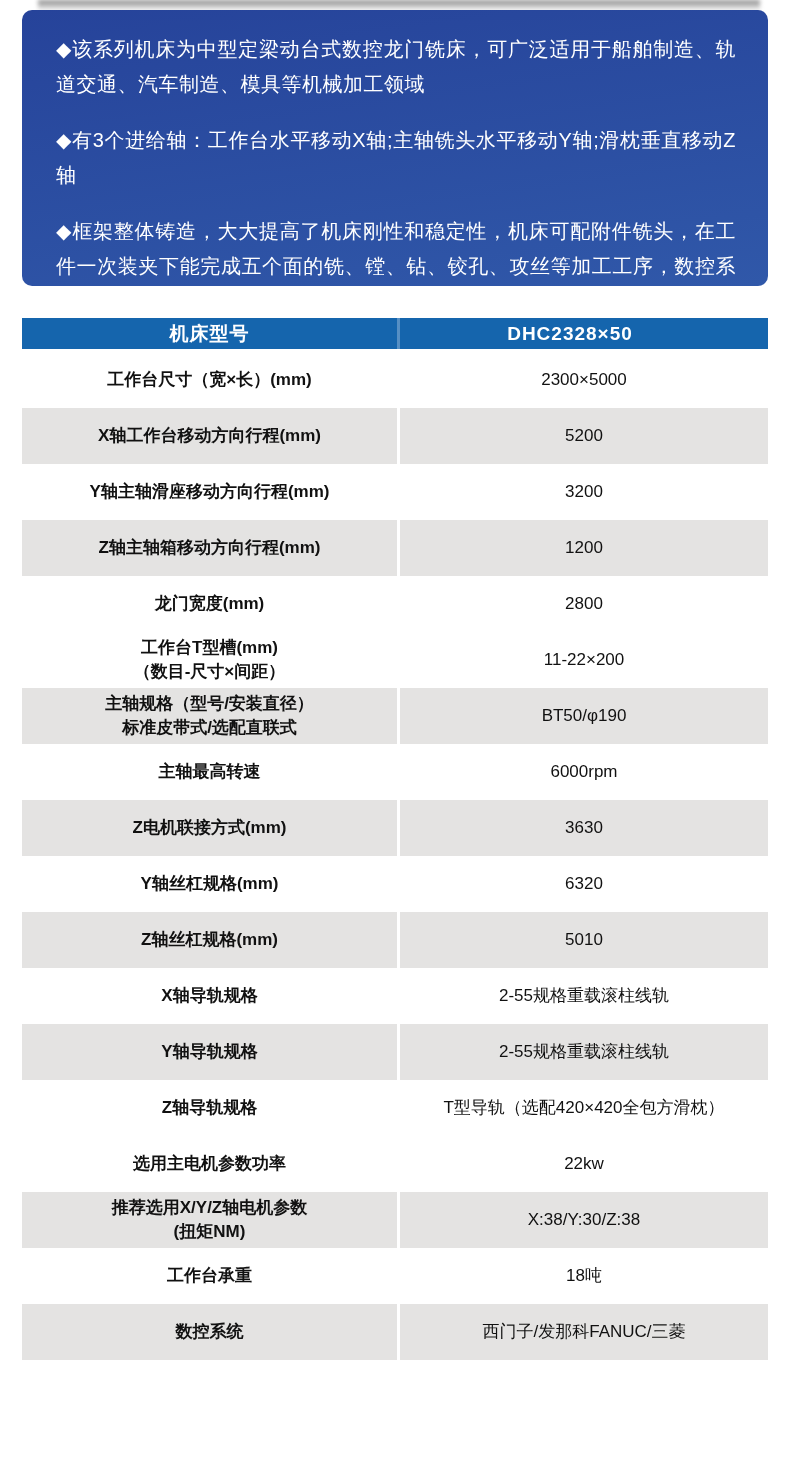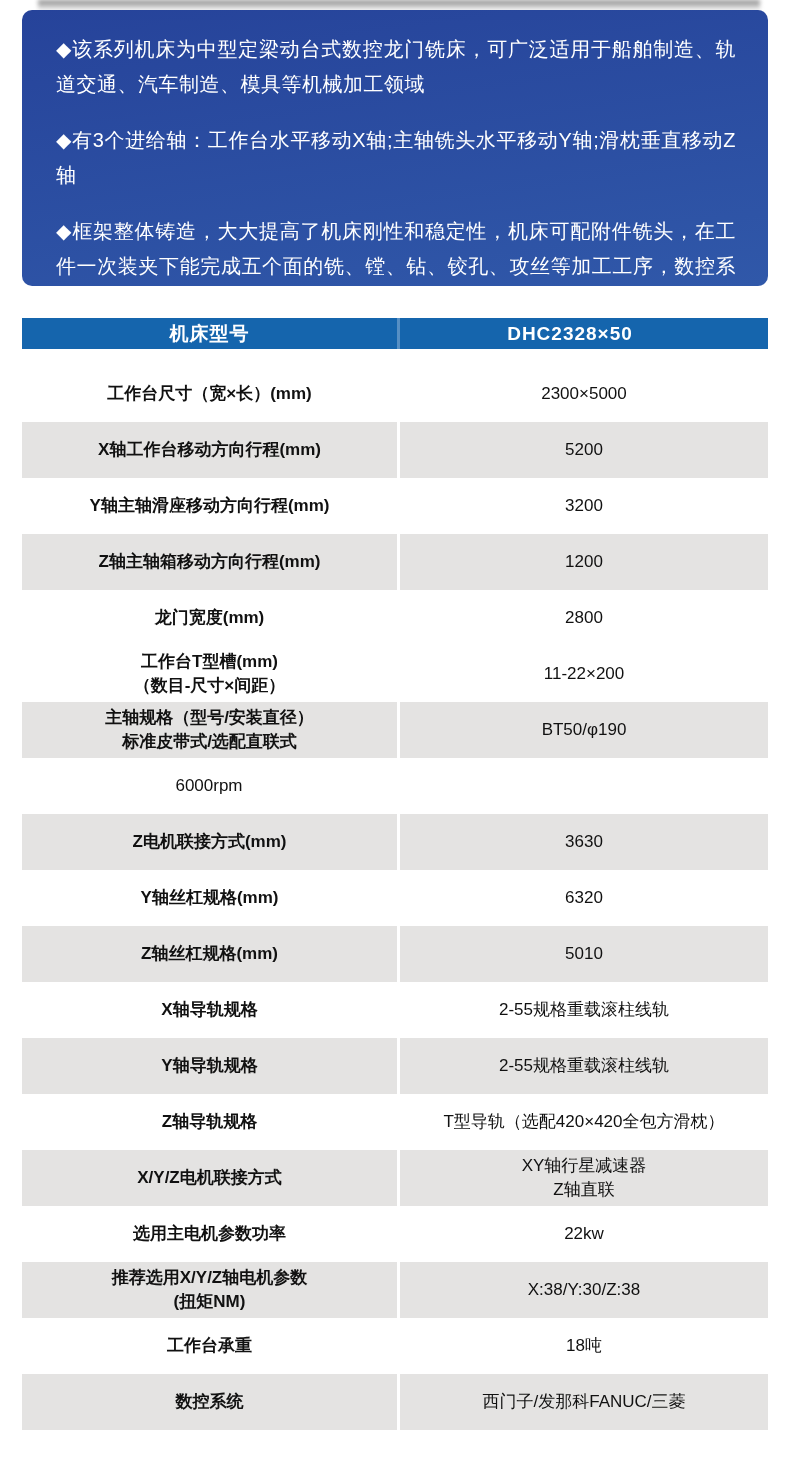--- a/index.html
+++ b/index.html
@@ -43,21 +43,21 @@
   }
   
   .spec-table{
     position:absolute;left:22px;top:318px;
     width:746px;
   }
   .t-header{
     display:flex;height:31px;
     background:var(--header-blue);
     color:#fff;font-weight:bold;font-size:19px;
-    margin-bottom:17px;
+    margin-bottom:3px;
   }
   .t-header .h-cell{
     display:flex;align-items:center;justify-content:center;
     letter-spacing:1px;
   }
   .h-left{width:375px;}
   .h-div{width:3px;background:rgba(255,255,255,0.28);}
   .h-right{width:340px;}
   .t-row{
     display:flex;height:56px;
@@ -136,20 +136,21 @@
   </div>
 
   <div class="t-row alt">
     <div class="t-label">主轴规格（型号/安装直径）
 标准皮带式/选配直联式</div>
     <div class="t-gap"></div>
     <div class="t-value">BT50/φ190</div>
   </div>
 
   <div class="t-row plain">
+    <div class="t-label">主轴最高转速</div>
     <div class="t-gap"></div>
     <div class="t-value">6000rpm</div>
   </div>
 
   <div class="t-row alt">
     <div class="t-label">Z电机联接方式(mm)</div>
     <div class="t-gap"></div>
     <div class="t-value">3630</div>
   </div>
 
@@ -176,26 +177,20 @@
     <div class="t-gap"></div>
     <div class="t-value">2-55规格重载滚柱线轨</div>
   </div>
 
   <div class="t-row plain">
     <div class="t-label">Z轴导轨规格</div>
     <div class="t-gap"></div>
     <div class="t-value">T型导轨（选配420×420全包方滑枕）</div>
   </div>
 
-  <div class="t-row alt">
-    <div class="t-label">X/Y/Z电机联接方式</div>
-    <div class="t-gap"></div>
-    <div class="t-value">XY轴行星减速器
-Z轴直联</div>
-  </div>
 
   <div class="t-row plain">
     <div class="t-label">选用主电机参数功率</div>
     <div class="t-gap"></div>
     <div class="t-value">22kw</div>
   </div>
 
   <div class="t-row alt">
     <div class="t-label">推荐选用X/Y/Z轴电机参数
 (扭矩NM)</div>

